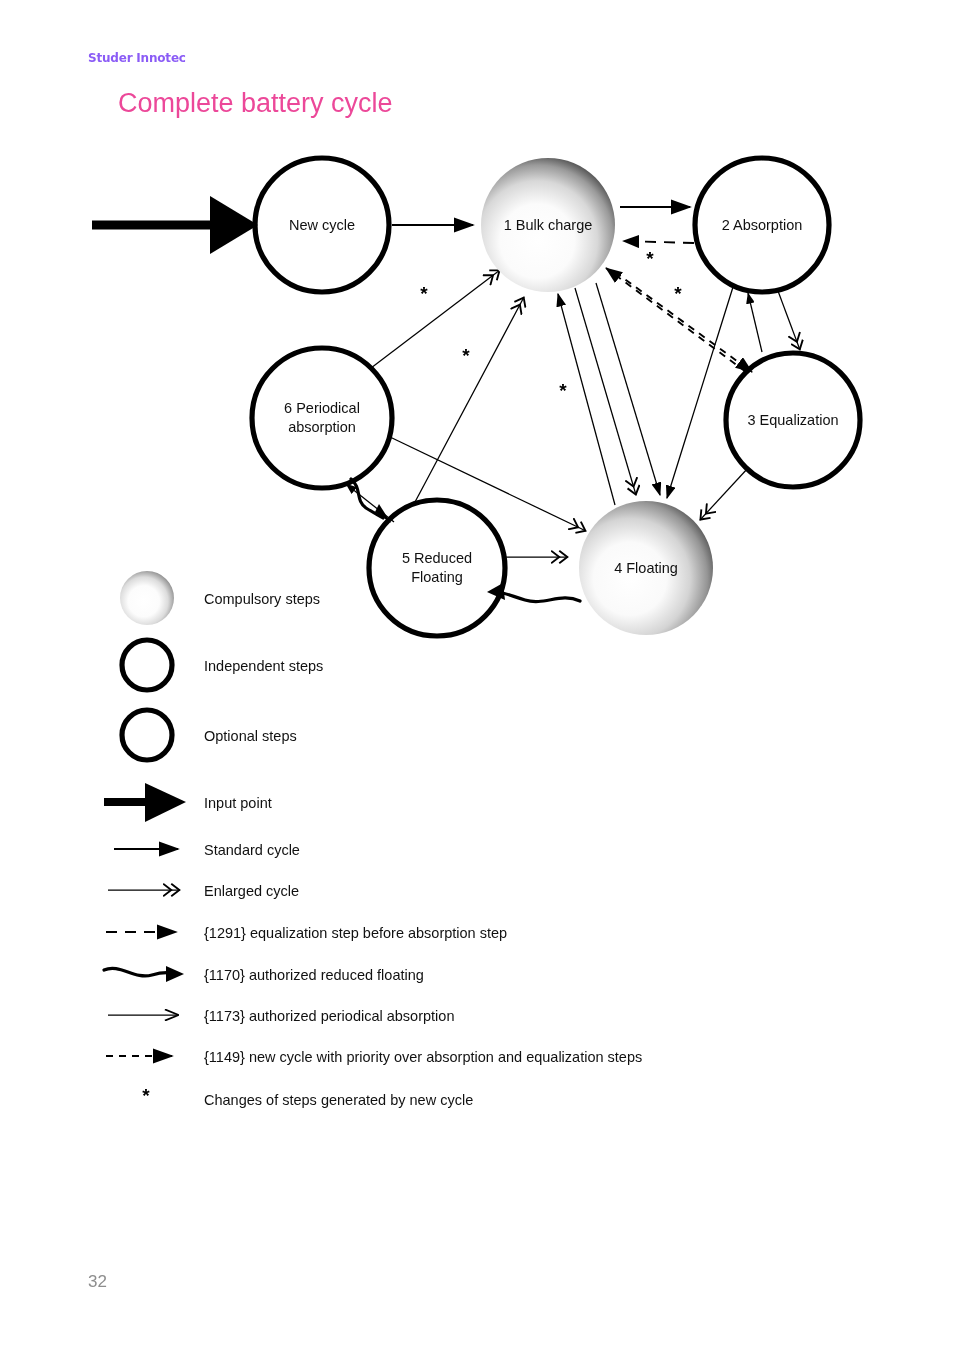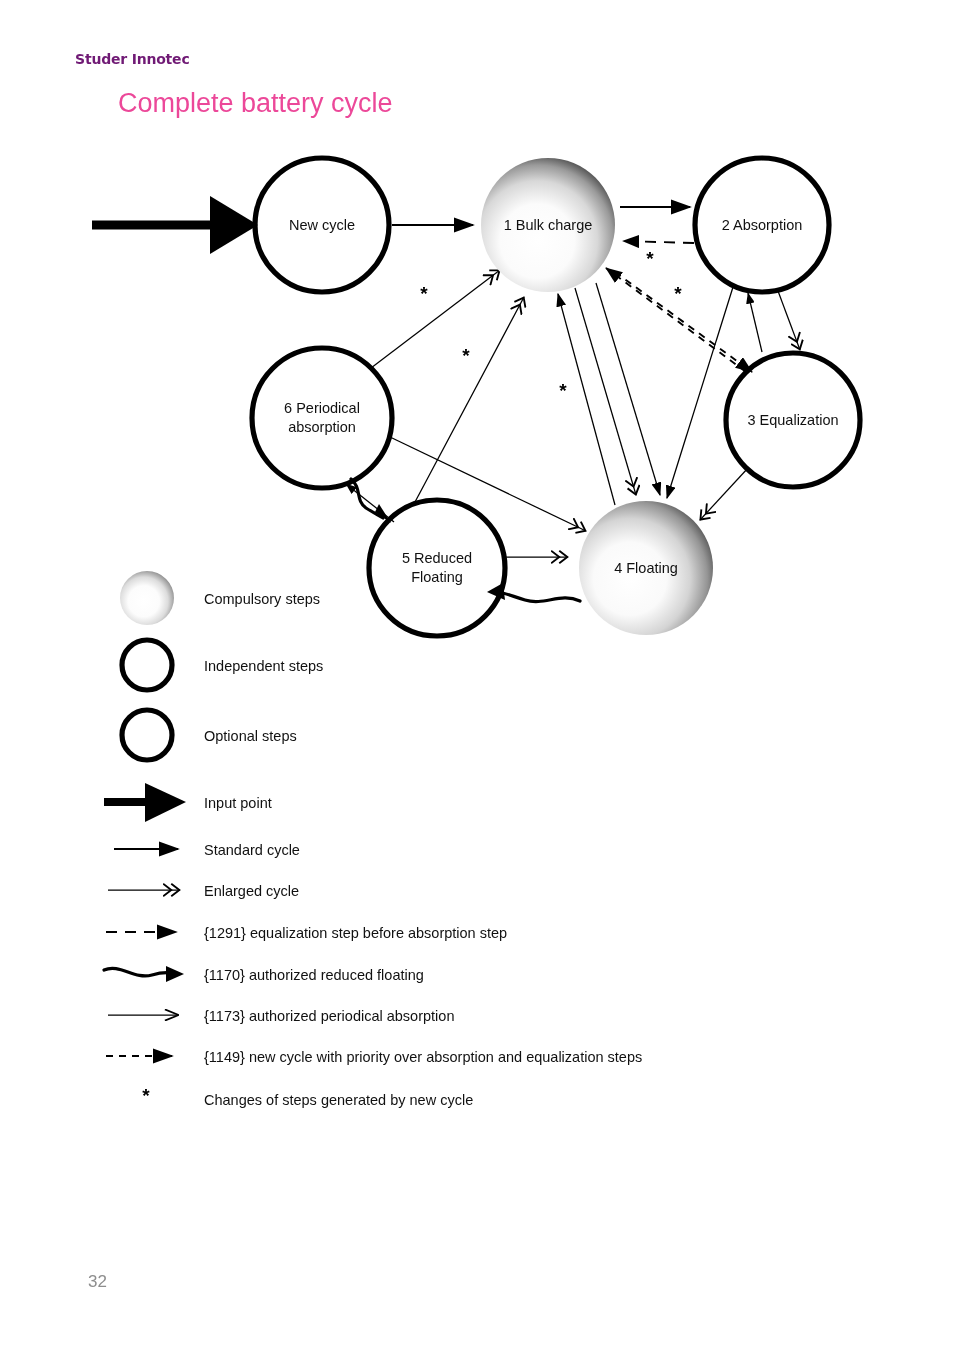--- a/index.html
+++ b/index.html
@@ -1,19 +1,19 @@
 <!DOCTYPE html>
 <html><head>
 <meta charset="utf-8">
 <style>
   html,body{margin:0;padding:0;background:#fff;}
   body{width:954px;height:1351px;position:relative;font-family:"Liberation Sans",sans-serif;color:#000;overflow:hidden;}
   #page{position:absolute;inset:0;width:954px;height:1351px;background:#fff;}
 
-  .brand{position:absolute;left:75px;top:51px;font-family:"DejaVu Sans",sans-serif;font-weight:bold;font-size:14px;letter-spacing:-0.2px;color:#701a75;}
+  .brand{position:absolute;left:88px;top:51px;font-family:"DejaVu Sans",sans-serif;font-weight:bold;font-size:12px;letter-spacing:-0.2px;color:#8b5cf6;}
   .page-title{position:absolute;left:118px;top:88px;font-size:27px;color:#ec4899;font-family:"Liberation Sans",sans-serif;}
   .page-number{position:absolute;left:88px;top:1272px;font-size:17px;color:#8d8d8d;}
 
   svg.diagram{position:absolute;left:0;top:0;width:954px;height:1351px;}
 
   .node-label{font-family:"Liberation Sans",sans-serif;font-size:14.5px;fill:#111;text-anchor:middle;}
   .legend-label{font-family:"Liberation Sans",sans-serif;font-size:14.5px;fill:#111;}
   .star{font-family:"Liberation Sans",sans-serif;font-size:19px;font-weight:bold;fill:#000;text-anchor:middle;}
 
   .ring{fill:none;stroke:#000;stroke-width:5.2;}

